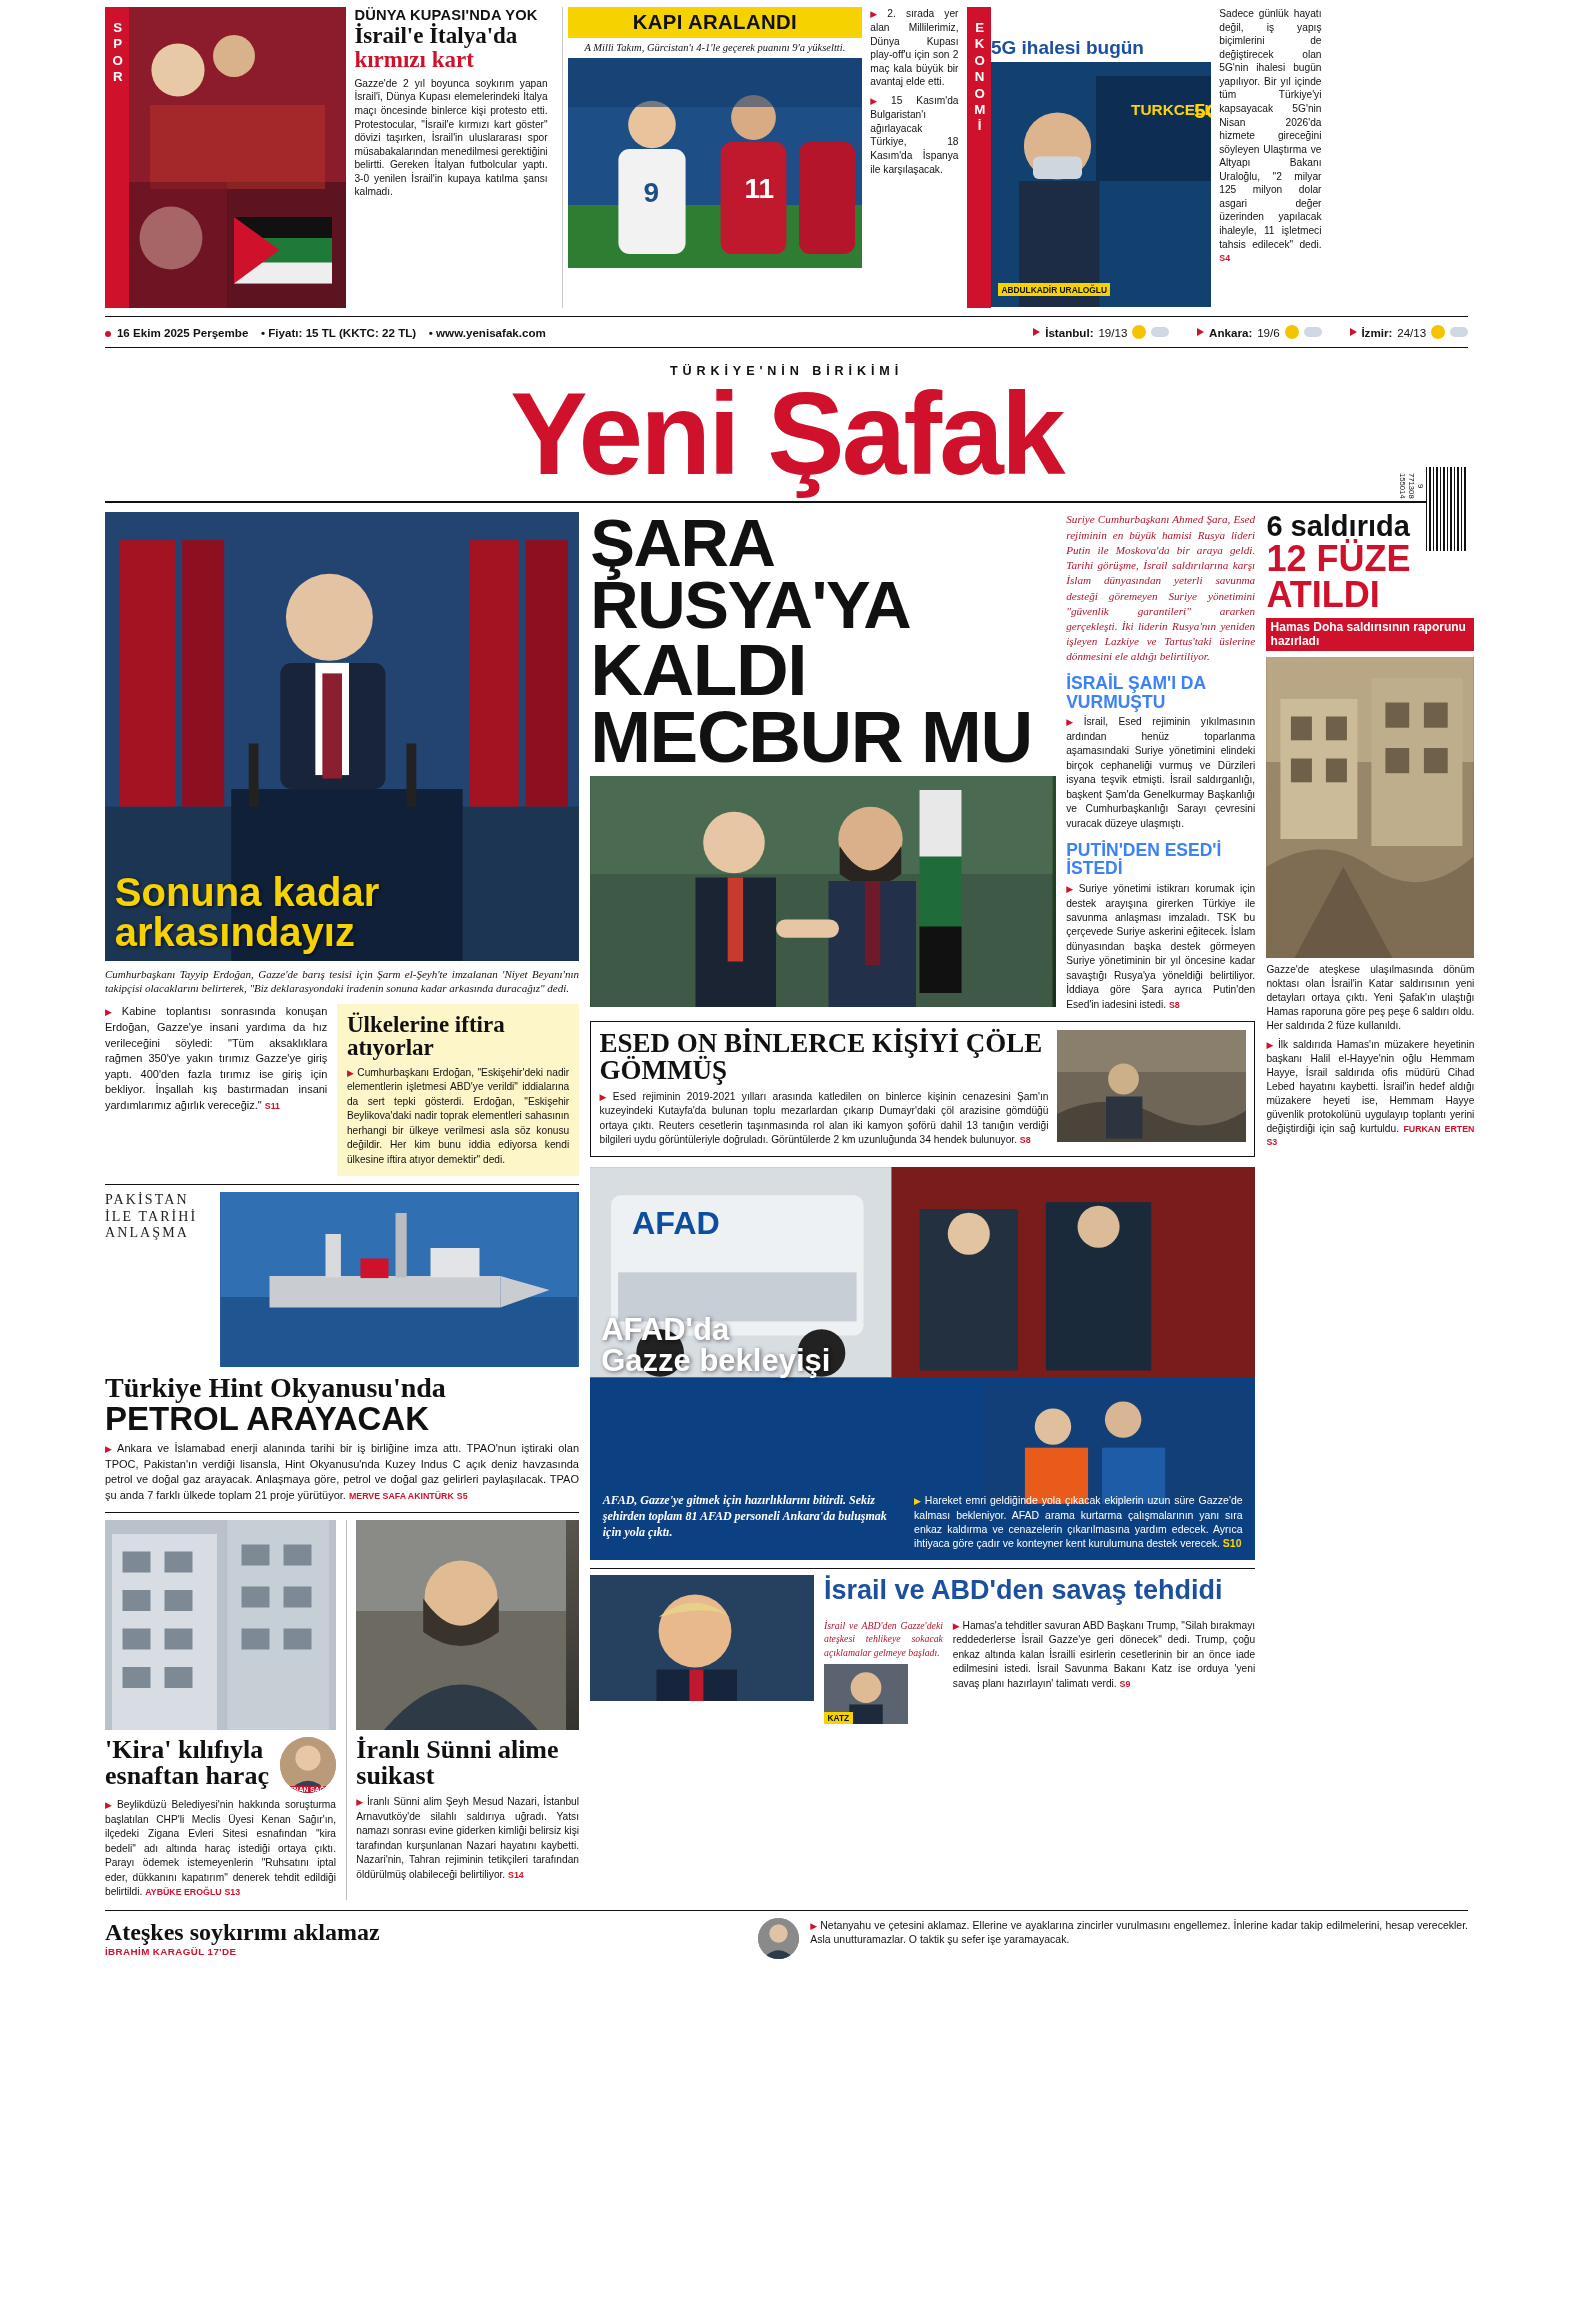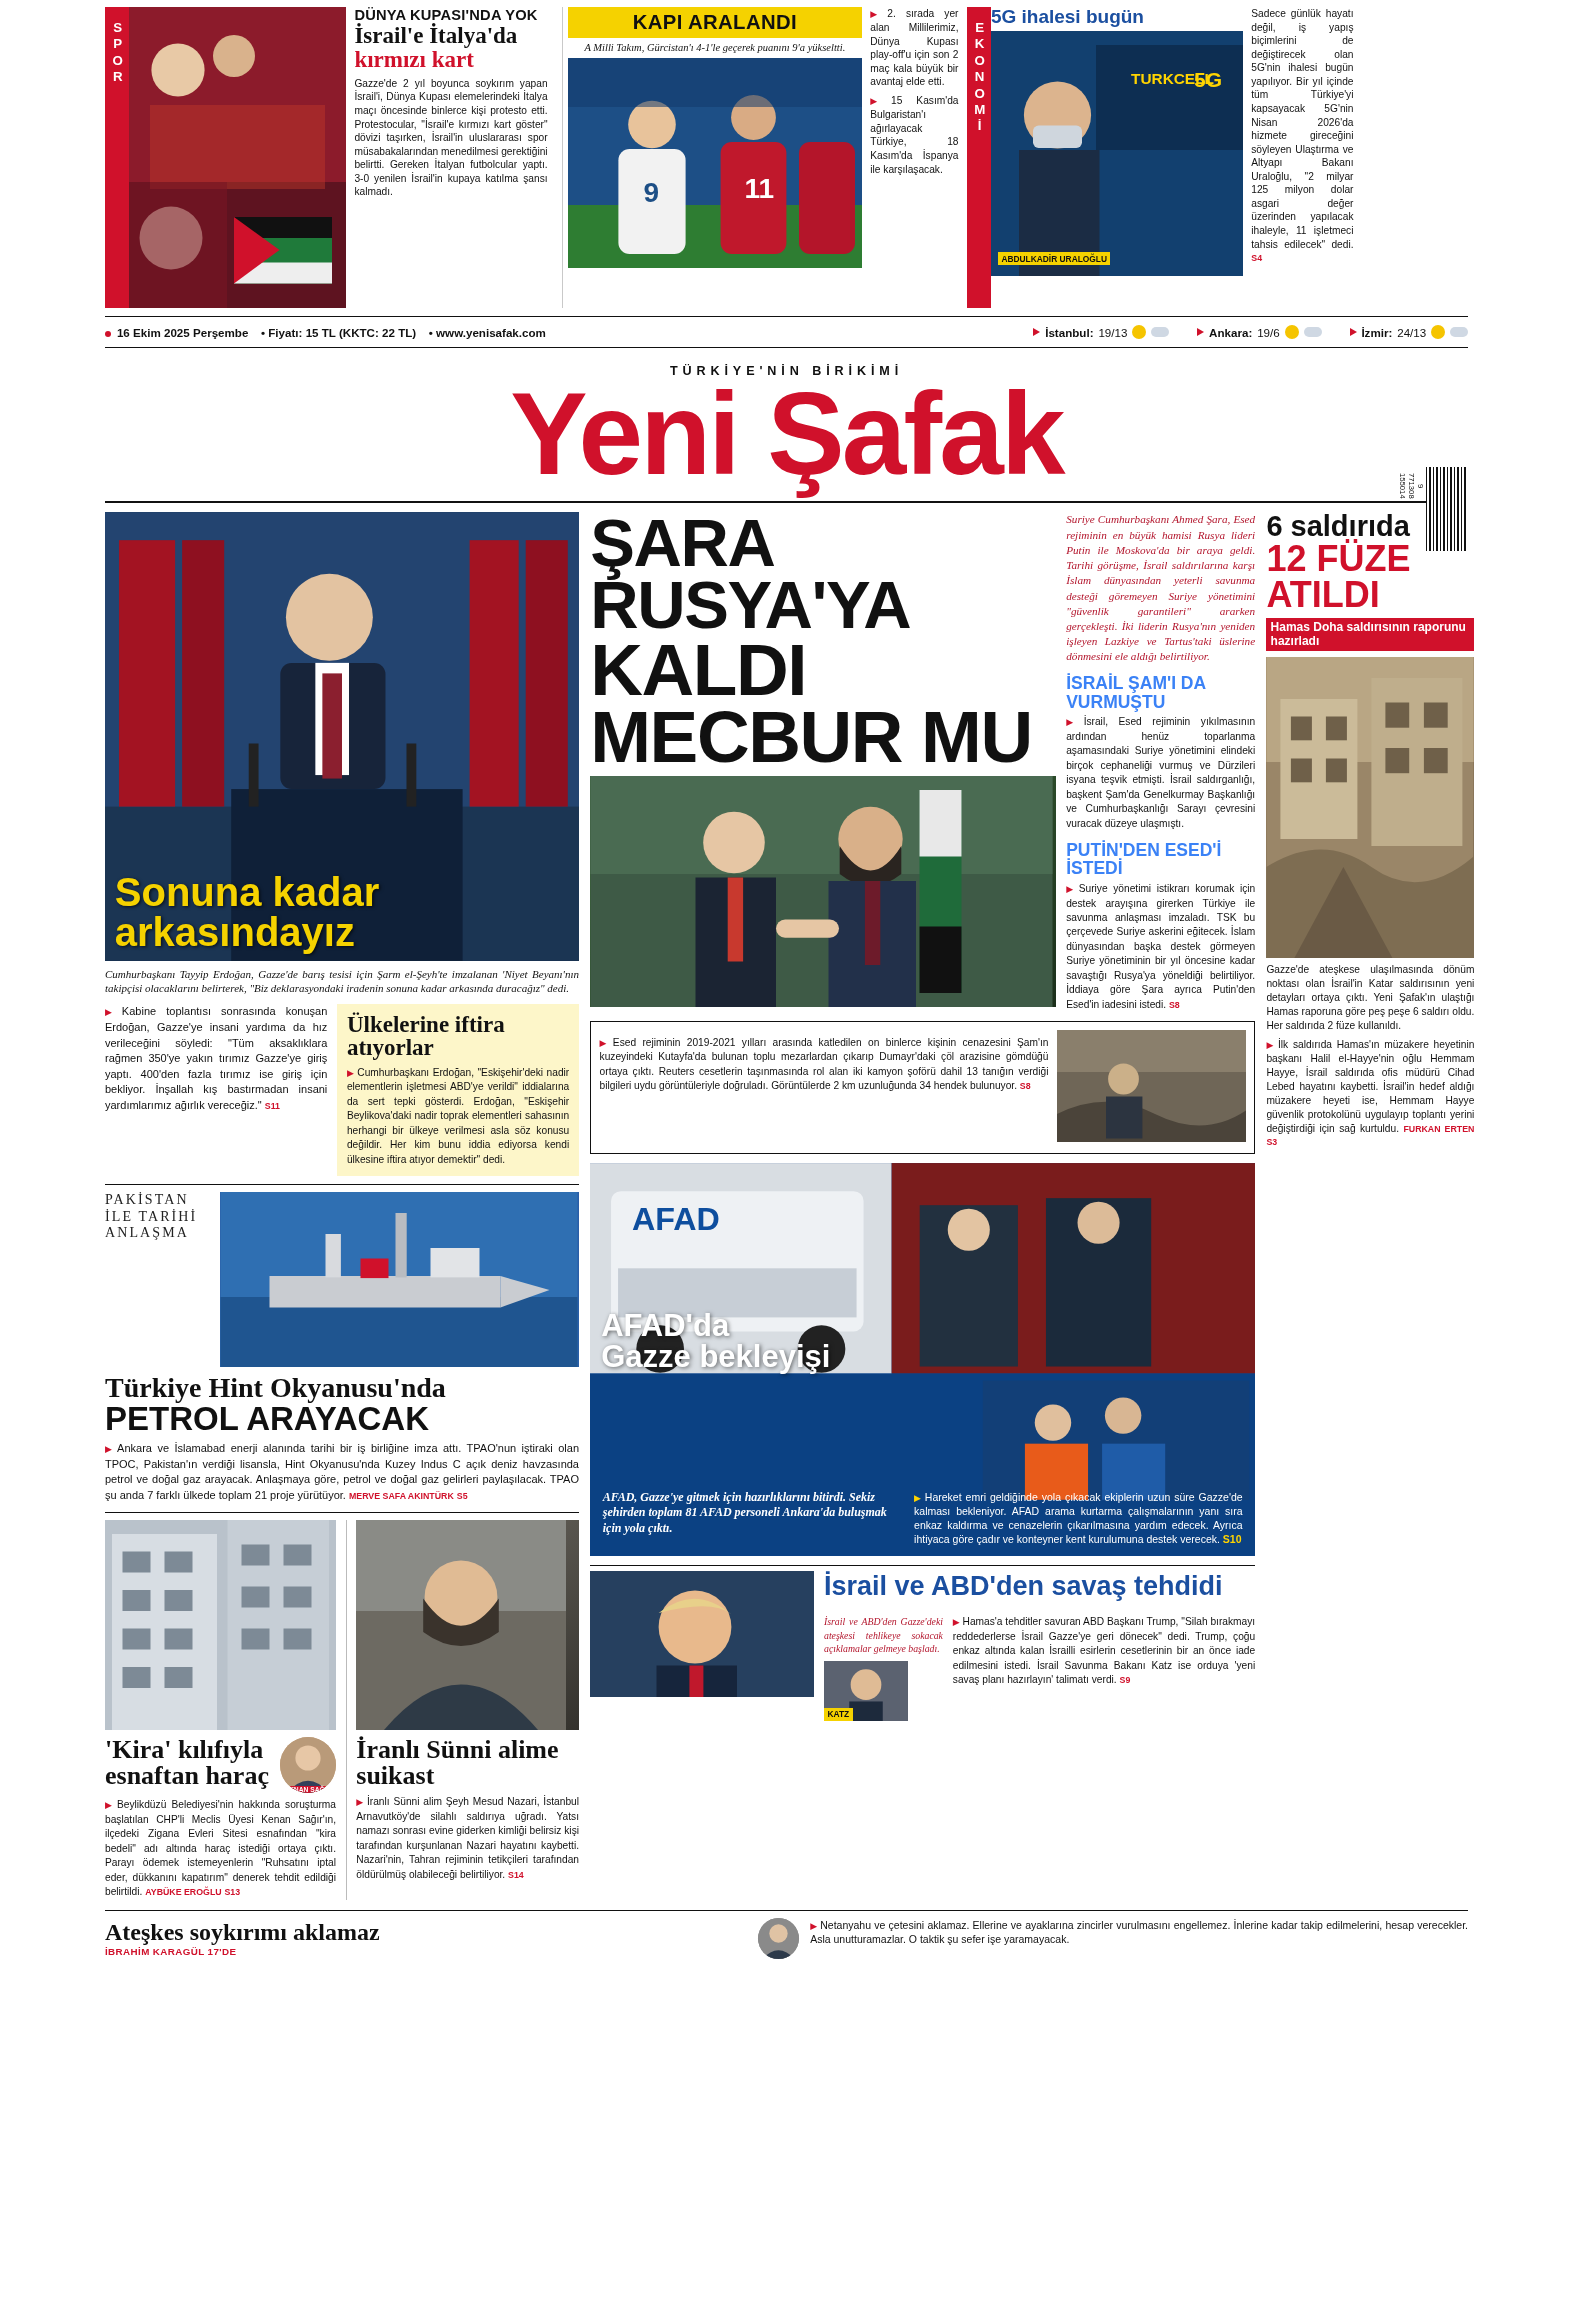--- a/index.html
+++ b/index.html
@@ -208,21 +208,21 @@
       </div>
       <div class="ts-body">
         <span class="arrow">▶</span><span>15 Kasım'da Bulgaristan'ı ağırlayacak Türkiye, 18 Kasım'da İspanya ile karşılaşacak.</span>
       </div>
     </div>
 
     <div class="eko-tab">
       <span class="vert">EKONOMİ</span>
     </div>
 
-    <div style="width:252px;">
+    <div style="width:220px;margin-top:31px;">
       <div class="blue-title">5G ihalesi bugün</div>
       <div class="ts-photo grad2" style="height:245px; margin-top:4.2px;">
         <svg width="252" height="245" viewBox="0 0 360 350">
           <rect width="360" height="350" fill="#12406f"></rect>
           <rect x="150" y="20" width="210" height="150" fill="#0d2e52"></rect>
           <text x="200" y="75" font-family="Liberation Sans" font-size="22" fill="#ffd400" font-weight="bold">TURKCELL</text>
           <text x="290" y="80" font-family="Liberation Sans" font-size="30" fill="#ffd400" font-weight="bold">5G</text>
           <circle cx="95" cy="120" r="48" fill="#dcb48e"></circle>
           <rect x="40" y="170" width="115" height="180" fill="#1b2c44"></rect>
           <rect x="60" y="135" width="70" height="32" rx="8" fill="#cfd6dd"></rect>
@@ -448,20 +448,21 @@
           <div class="redbox-head" style="margin-top:9.8px;">PUTİN'DEN ESED'İ İSTEDİ</div>
           <div class="lead-body" style="font-size:10.2px; margin-top:4.2px;">
             <span class="arrow">▶</span><span>Suriye yönetimi istikrarı korumak için destek arayışına girerken Türkiye ile savunma anlaşması imzaladı. TSK bu çerçevede Suriye askerini eğitecek. İslam dünyasından başka destek görmeyen Suriye yönetiminin bir yıl öncesine kadar savaştığı Rusya'ya yöneldiği belirtiliyor. İddiaya göre Şara ayrıca Putin'den Esed'in iadesini istedi.</span>
             <span class="smallcap">S8</span>
           </div>
         </div>
       </div>
 
       <div class="esed-box">
         <div style="flex:1">
+          <div class="esed-title">ESED ON BİNLERCE KİŞİYİ ÇÖLE GÖMMÜŞ</div>
           <div class="lead-body" style="margin-top:5.6px; font-size:10.2px;">
             <span class="arrow">▶</span><span>Esed rejiminin 2019-2021 yılları arasında katledilen on binlerce kişinin cenazesini Şam'ın kuzeyindeki Kutayfa'da bulunan toplu mezarlardan çıkarıp Dumayr'daki çöl arazisine gömdüğü ortaya çıktı. Reuters cesetlerin taşınmasında rol alan iki kamyon şoförü dahil 13 tanığın verdiği bilgileri uydu görüntüleriyle doğruladı. Görüntülerde 2 km uzunluğunda 34 hendek bulunuyor.</span>
             <span class="smallcap">S8</span>
           </div>
         </div>
         <div style="width:189px;">
           <svg width="189" height="112" viewBox="0 0 270 160">
             <rect width="270" height="160" fill="#6f6657"></rect>
             <rect y="0" width="270" height="60" fill="#8a7f6c"></rect>
             <path d="M0 120 Q70 85 140 120 T270 115 L270 160 L0 160 Z" fill="#4b443a"></path>

